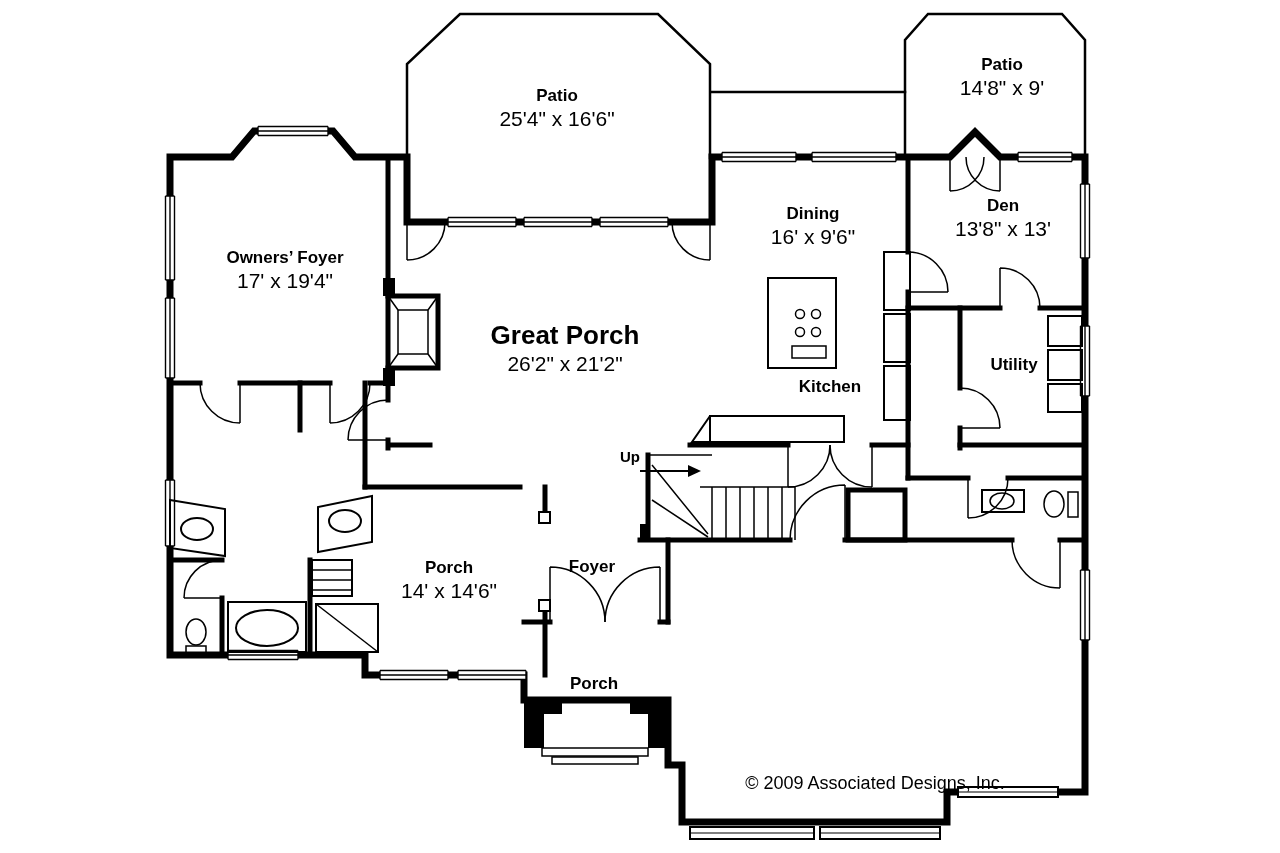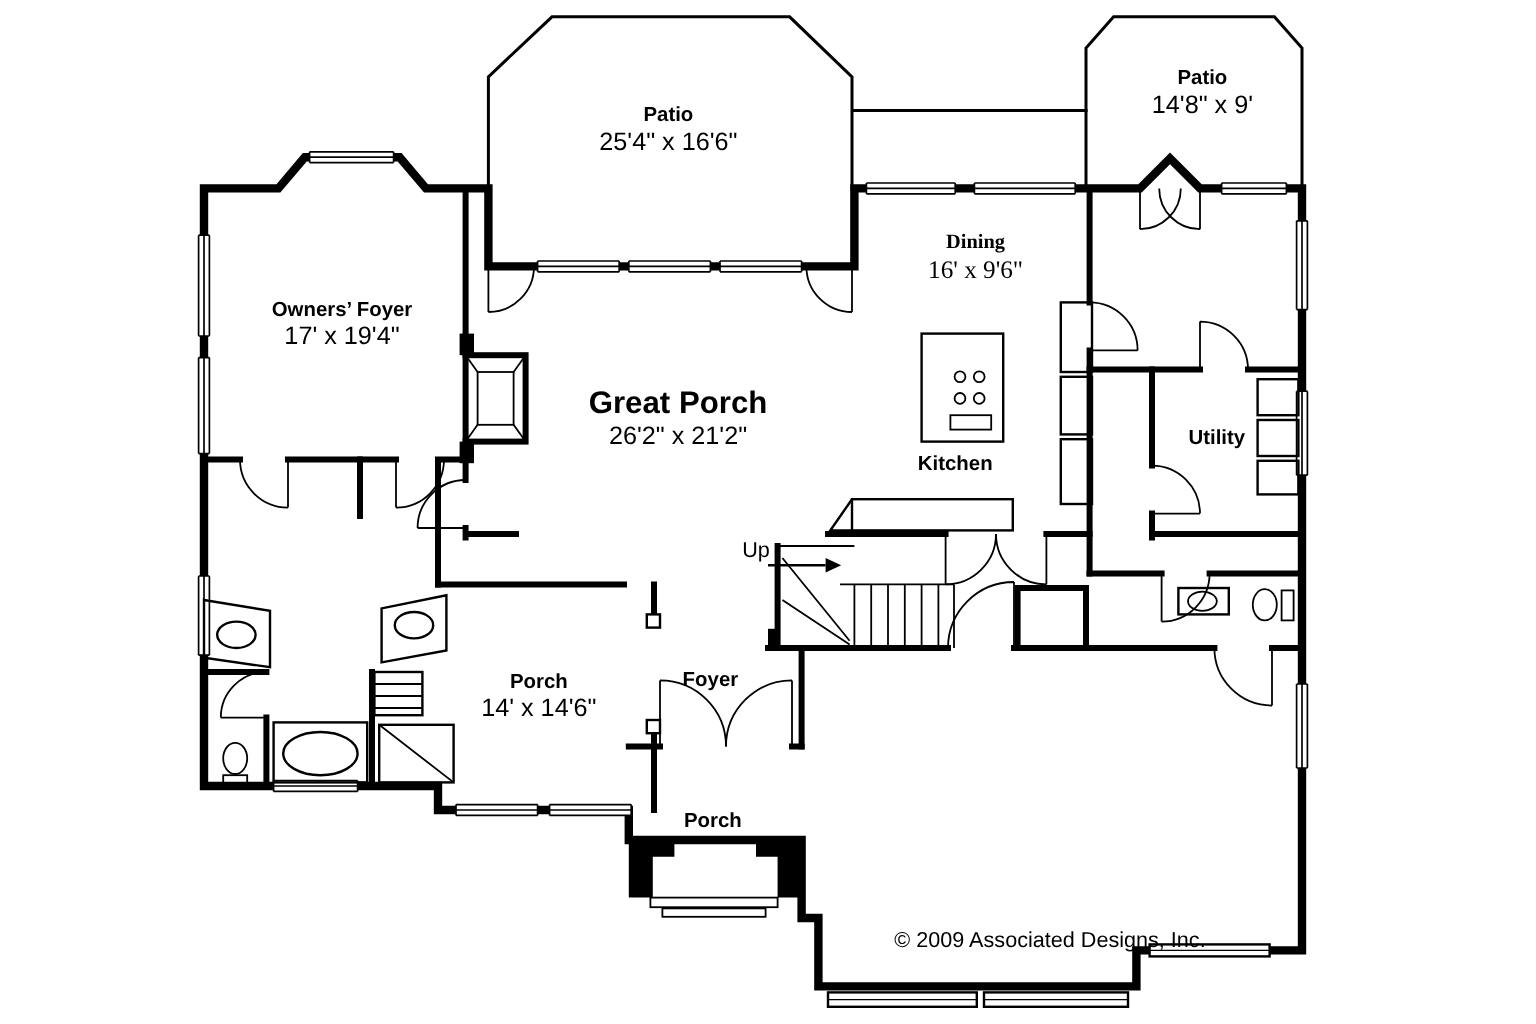--- a/index.html
+++ b/index.html
@@ -5,29 +5,29 @@
   html,body{margin:0;padding:0;background:#fff;}
   .canvas{position:relative;width:1280px;height:853px;background:#ffffff;overflow:hidden;
           font-family:"Liberation Sans", sans-serif;color:#000;}
   .plan-svg{position:absolute;left:0;top:0;}
   .room-label{position:absolute;transform:translateX(-50%);text-align:center;
               white-space:nowrap;line-height:1.18;}
   .room-name{font-weight:bold;font-size:17px;display:block;}
   .room-name.big{font-size:26px;}
   .room-dims{font-weight:normal;font-size:21px;display:block;margin-top:1px;}
   .room-note{font-weight:normal;font-size:21px;display:block;}
-  .plain{font-weight:normal;font-size:18px;}
+  .plain{font-weight:bold;font-size:15px;}
   #lbl-patio-main{left:557px;top:86px;}
   #lbl-patio-right{left:1002px;top:55px;}
   #lbl-owners-suite{left:285px;top:248px;}
   #lbl-great-room{left:565px;top:320px;}
-  #lbl-dining{left:813px;top:192px;font-family:Liberation Serif, serif;}
+  #lbl-dining{left:813px;top:204px;}
   #lbl-den{left:1003px;top:196px;}
   #lbl-utility{left:1014px;top:355px;}
-  #lbl-kitchen{left:796px;top:377px;}
+  #lbl-kitchen{left:830px;top:377px;}
   #lbl-up{left:630px;top:448px;}
   #lbl-living{left:449px;top:558px;}
   #lbl-foyer{left:592px;top:557px;}
   #lbl-porch{left:594px;top:674px;}
   #lbl-garage{left:875px;top:632px;}
   #lbl-copyright{left:875px;top:773px;font-size:18px;font-weight:normal;}
 </style>
 </head>
 <body>
 
@@ -271,20 +271,24 @@
     <span class="room-dims">17' x 19'4"</span>
   </div>
   <div id="lbl-great-room" class="room-label">
     <span class="room-name big">Great Porch</span>
     <span class="room-dims">26'2" x 21'2"</span>
   </div>
   <div id="lbl-dining" class="room-label">
     <span class="room-name">Dining</span>
     <span class="room-dims">16' x 9'6"</span>
   </div>
+  <div id="lbl-den" class="room-label">
+    <span class="room-name">Den</span>
+    <span class="room-dims">13'8" x 13'</span>
+  </div>
   <div id="lbl-utility" class="room-label">
     <span class="room-name">Utility</span>
   </div>
   <div id="lbl-kitchen" class="room-label">
     <span class="room-name">Kitchen</span>
   </div>
   <div id="lbl-up" class="room-label">
     <span class="plain">Up</span>
   </div>
   <div id="lbl-living" class="room-label">

